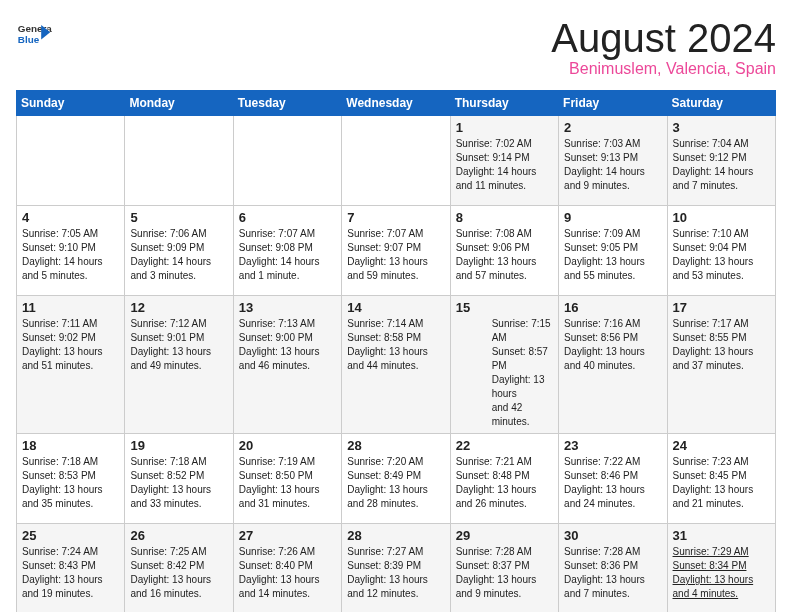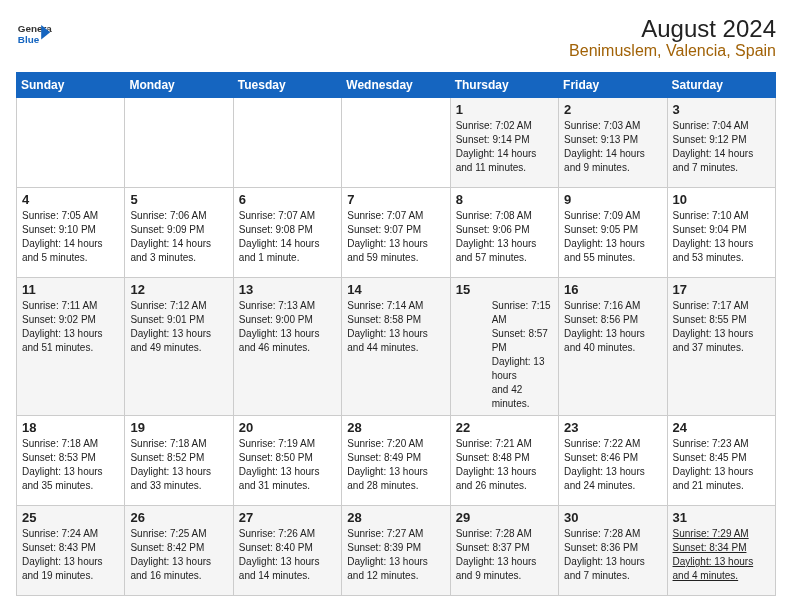--- a/index.html
+++ b/index.html
@@ -20,28 +20,28 @@
       display: flex;
       align-items: center;
       gap: 4px;
     }
     .logo-icon {
       width: 36px;
       height: 36px;
     }
     .title-block { text-align: right; }
     .title-block .month-year {
-      font-size: 24px;
+      font-size: 40px;
       font-weight: 300;
       color: #222;
       line-height: 1.1;
     }
     .title-block .location {
       font-size: 16px;
-      color: #a16207;
+      color: #ec4899;
     }
     table {
       width: 100%;
       border-collapse: collapse;
       table-layout: fixed;
       padding-left: 18px;
     }
     thead th {
       background: #1565c0;
       color: #fff;

